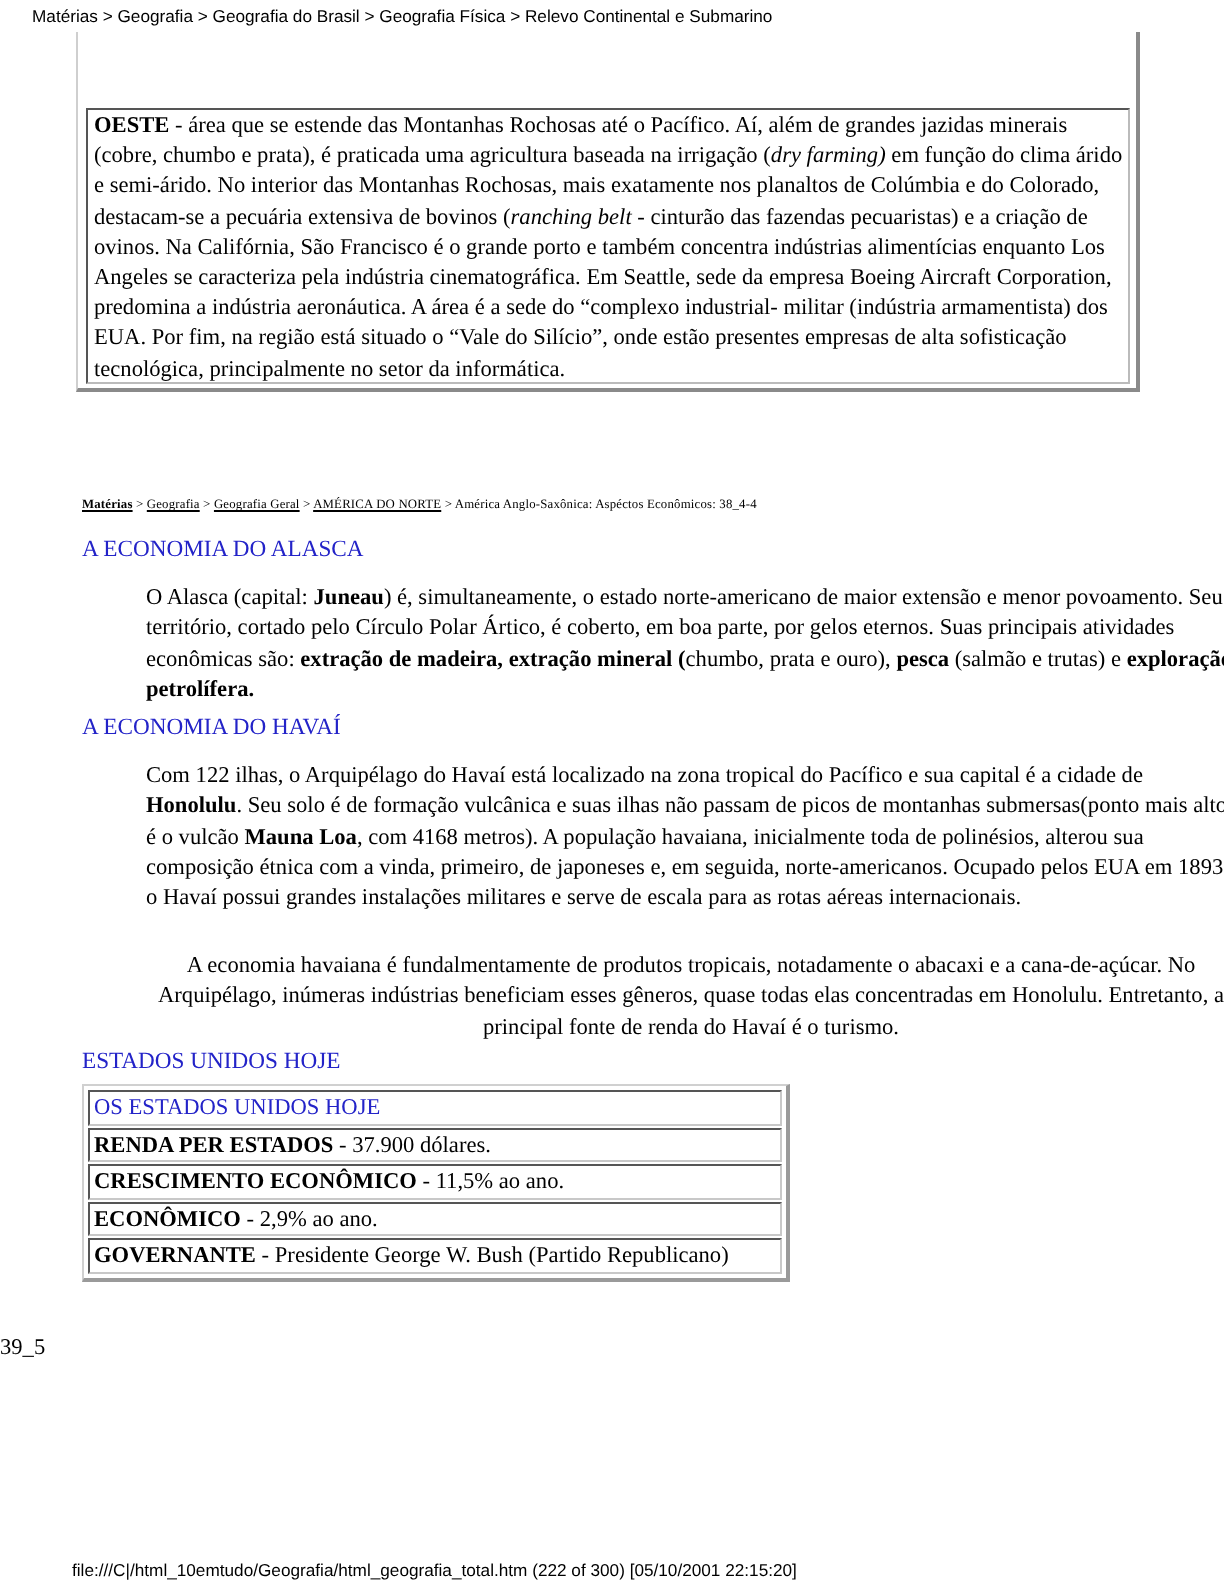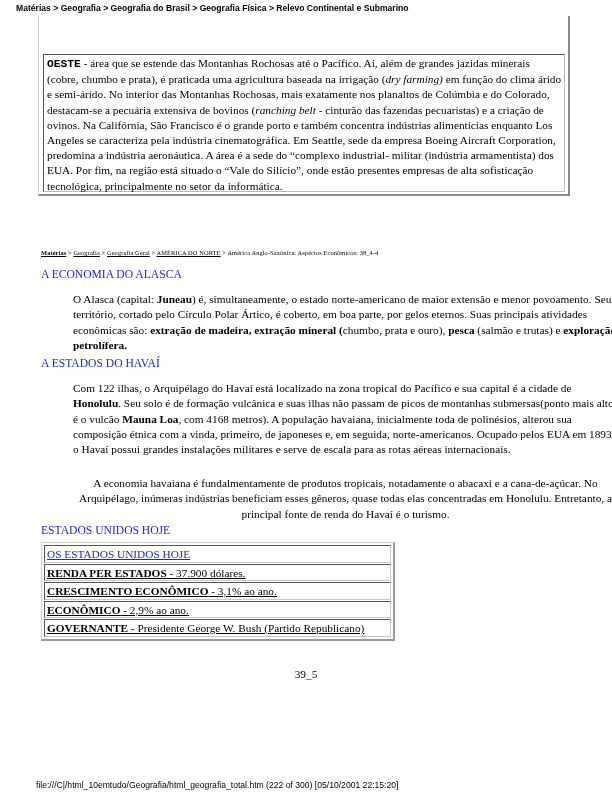--- a/index.html
+++ b/index.html
@@ -3,40 +3,39 @@
   <meta charset="utf-8">
   <style>
     * { box-sizing: border-box; margin: 0; padding: 0; }
     html, body { width: 612px; height: 792px; background: #ffffff; overflow: hidden; }
     body { position: relative; font-family: "Liberation Serif", serif; color: #000; }
 
     .print-header {
       position: absolute; left: 16px; top: 3px;
       font-family: "Liberation Sans", sans-serif; font-size: 8.6px; color: #000;
       white-space: nowrap;
-      font-weight: bold;
     }
 
     
     .top-box {
       position: absolute; left: 38px; top: 16px; width: 532px; height: 180px;
       border-right: 2px solid #8a8a8a; border-bottom: 2px solid #8a8a8a;
       border-left: 1px solid #cfcfcf;
     }
     .top-cell-a {
       position: absolute; left: 4px; top: 0; width: 522px; height: 36px;
       border-left: 1px solid #555; border-right: 1px solid #bbb; border-bottom: 1px solid #555;
       padding: 2px 0 0 3px; font-size: 11.3px; line-height: 15px;
     }
     .top-cell-b {
       position: absolute; left: 4px; top: 38px; width: 522px; height: 138px;
       border: 1px solid #555; border-right-color: #bbb; border-bottom-color: #bbb;
       padding: 1px 0 0 3px; font-size: 11.3px; line-height: 15.2px;
     }
-    .top-cell-b b, .top-cell-a b { font-weight: bold; font-family: Liberation Mono, monospace; }
+    .top-cell-b b, .top-cell-a b { font-weight: bold; }
 
     .breadcrumb {
       position: absolute; left: 41px; top: 249px;
       font-size: 6.4px; color: #000; white-space: nowrap; letter-spacing: 0.1px;
     }
     .breadcrumb a { color: #000; text-decoration: underline; }
     .breadcrumb a.bold { font-weight: bold; }
 
     .section-title {
       position: absolute; left: 41px; color: #2323c8; font-size: 11.6px; white-space: nowrap;
@@ -49,54 +48,54 @@
     .stats-table {
       position: absolute; left: 41px; top: 542px; width: 354px;
       border-right: 2px solid #9a9a9a; border-bottom: 2px solid #9a9a9a;
       border-left: 1px solid #d0d0d0; border-top: 1px solid #d0d0d0;
       padding: 1px 1px 1px 1px;
     }
     .stats-row {
       height: 17.5px; margin: 1px 1px 1px 1px;
       border-left: 1px solid #555; border-top: 1px solid #555;
       border-right: 1px solid #c8c8c8; border-bottom: 1px solid #c8c8c8;
-      padding: 0 0 0 2px; font-size: 11.3px; line-height: 16px; white-space: nowrap; text-decoration: underline;
+      padding: 0 0 0 2px; font-size: 11.3px; line-height: 16px; white-space: nowrap;
     }
     .stats-row.head { color: #2323c8; }
     .stats-row b { font-weight: bold; }
 
     .page-number {
-      position: absolute; left: 0; width: 612px; top: 668px; text-align: center; font-size: 11.3px;
+      position: absolute; left: 0; width: 612px; top: 668px; text-align: left; font-size: 11.3px;
     }
     .print-footer {
       position: absolute; left: 16px; top: 780px;
       font-family: "Liberation Sans", sans-serif; font-size: 8.6px; white-space: nowrap; margin-left: 20px;
     }
   </style>
 </head>
 <body>
 
 <div class="print-header">Matérias &gt; Geografia &gt; Geografia do Brasil &gt; Geografia Física &gt; Relevo Continental e Submarino</div>
 
 <div class="top-box">
   <div class="top-cell-b"><b>OESTE</b><span> - área que se estende das Montanhas Rochosas até o Pacífico.  Aí, além de grandes jazidas minerais (cobre, chumbo e prata), é praticada uma agricultura baseada na irrigação (</span><i>dry farming)</i><span> em função do clima árido e semi-árido.  No interior das Montanhas Rochosas, mais exatamente nos planaltos de Colúmbia e do Colorado, destacam-se  a pecuária extensiva de bovinos (</span><i>ranching belt</i><span> -  cinturão das fazendas pecuaristas) e a criação de ovinos.  Na Califórnia, São Francisco é o grande porto e também concentra indústrias alimentícias enquanto Los Angeles se caracteriza pela indústria cinematográfica. Em Seattle, sede da empresa Boeing Aircraft Corporation, predomina a indústria aeronáutica.  A área é a sede do “complexo industrial- militar (indústria armamentista) dos EUA.  Por fim, na região está situado o “Vale do Silício”, onde estão presentes empresas de alta sofisticação tecnológica, principalmente no setor da informática.</span></div>
 </div>
 
 <div class="breadcrumb"><a class="bold">Matérias</a><span> &gt; </span><a>Geografia</a><span> &gt; </span><a>Geografia Geral</a><span> &gt; </span><a>AMÉRICA DO NORTE</a><span> &gt; </span><span>América Anglo-Saxônica: Aspéctos Econômicos: 38_4-4</span></div>
 
 <div class="section-title" style="top:268px;">A ECONOMIA DO ALASCA</div>
 <div class="para" style="top:292px;"><span>O Alasca (capital: </span><b>Juneau</b><span>) é, simultaneamente, o estado norte-americano de maior extensão e menor povoamento.  Seu território, cortado pelo Círculo Polar Ártico, é coberto, em boa parte, por gelos eternos. Suas principais atividades econômicas são: </span><b>extração de madeira, extração mineral (</b><span>chumbo, prata e ouro), </span><b>pesca</b><span> (salmão e trutas) e  </span><b>exploração petrolífera.</b></div>
 
-<div class="section-title" style="top:357px;">A ESTADOS DO HAVAÍ</div>
+<div class="section-title" style="top:357px;">A ECONOMIA DO HAVAÍ</div>
 <div class="para" style="top:381px;"><span>Com 122 ilhas, o Arquipélago do Havaí está localizado  na zona tropical do Pacífico e sua capital é a cidade de </span><b>Honolulu</b><span>.  Seu solo é de formação vulcânica e suas ilhas não passam de picos de montanhas submersas(ponto mais alto é o vulcão </span><b>Mauna Loa</b><span>, com 4168 metros). A população havaiana, inicialmente toda de polinésios, alterou sua composição étnica com a vinda, primeiro, de japoneses e, em seguida, norte-americanos.  Ocupado pelos EUA em 1893, o Havaí possui grandes instalações militares e serve de escala para as rotas aéreas internacionais.</span></div>
 <div class="para" style="top:476px;text-align:center;">A economia havaiana é fundalmentamente de produtos tropicais, notadamente o abacaxi e a cana-de-açúcar.  No Arquipélago, inúmeras indústrias beneficiam esses gêneros, quase todas elas concentradas em Honolulu.  Entretanto, a principal fonte de renda do Havaí é o turismo.</div>
 
 <div class="section-title" style="top:524px;">ESTADOS UNIDOS HOJE</div>
 <div class="stats-table">
   <div class="stats-row head">OS ESTADOS UNIDOS HOJE</div>
   <div class="stats-row"><b>RENDA PER ESTADOS</b><span> - 37.900 dólares.</span></div>
-  <div class="stats-row"><b>CRESCIMENTO ECONÔMICO</b><span> - 3,1% ao ano.</span></div>
+  <div class="stats-row"><b>CRESCIMENTO ECONÔMICO</b><span> - 11,5% ao ano.</span></div>
   <div class="stats-row"><b>ECONÔMICO</b><span> - 2,9% ao ano.</span></div>
   <div class="stats-row"><b>GOVERNANTE</b><span> - Presidente George W. Bush (Partido Republicano)</span></div>
 </div>
 
 <div class="page-number">39_5</div>
 <div class="print-footer">file:///C|/html_10emtudo/Geografia/html_geografia_total.htm (222 of 300) [05/10/2001 22:15:20]</div>
 
 </body></html>

